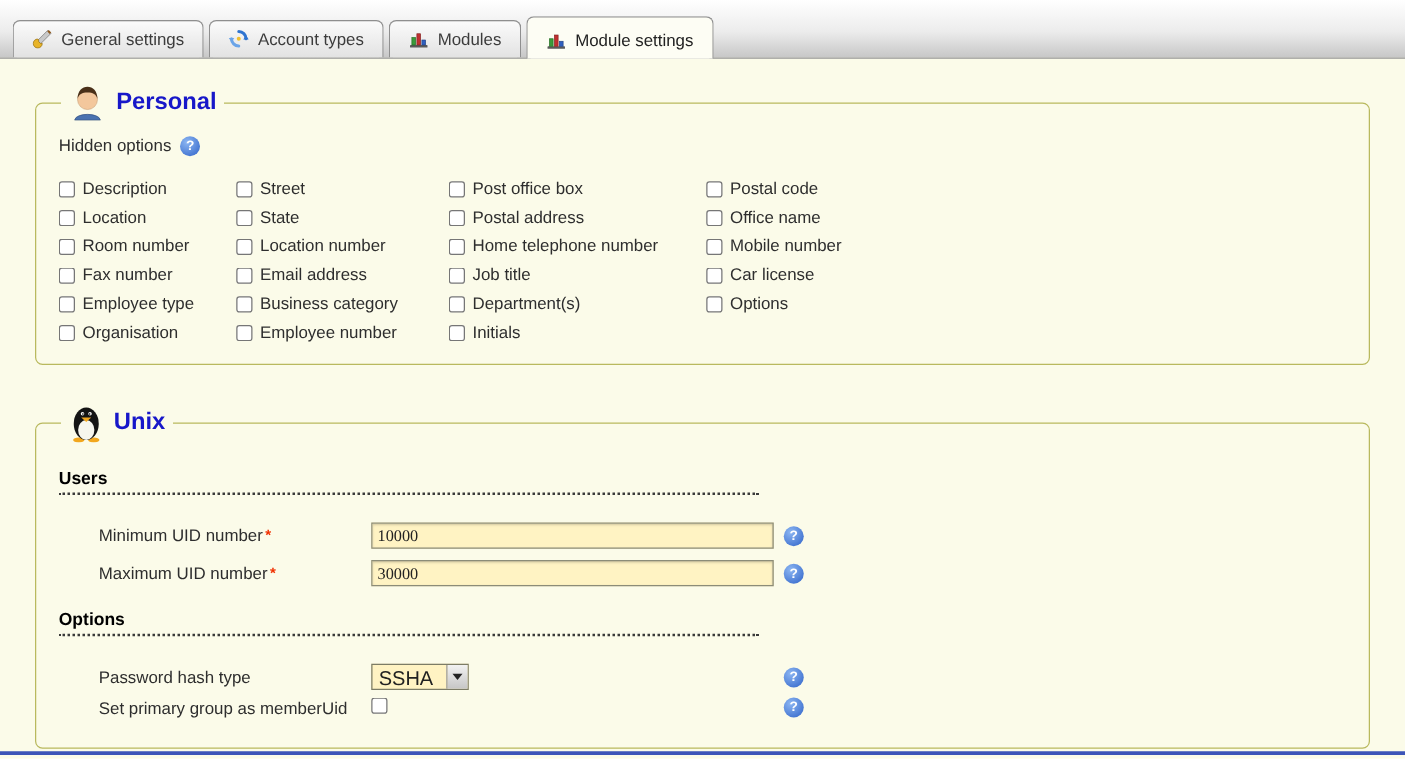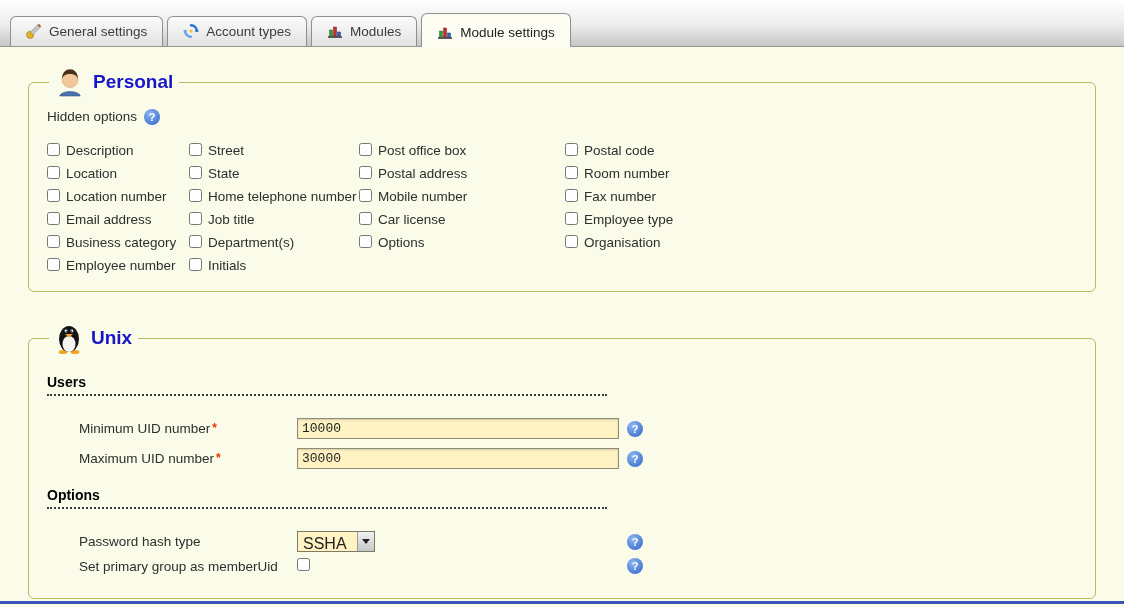--- a/index.html
+++ b/index.html
@@ -78,21 +78,21 @@
   }
 
   .cb-grid {
     display: grid;
     grid-template-columns: 128px 156px 192px auto;
     column-gap: 14px;
     row-gap: 8px;
   }
   .cb-item {
     display: flex;
-    align-items: flex-start;
+    align-items: flex-end;
     gap: 6px;
     font-size: 13.5px;
     color: #2e2e2e;
     white-space: nowrap;
   }
   .cb-item input { width: 13px; height: 13px; margin: 0; }
 
   .subheading {
     width: 560px;
     font-weight: bold;
@@ -112,21 +112,21 @@
     color: #2e2e2e;
     margin-left: 32px;
   }
   .frow.opt { margin-bottom: 6px; }
   .tinput {
     width: 322px;
     height: 21px;
     background: #fff3c3;
     border: 1px solid #8c8c78;
     box-shadow: inset 0 1px 2px rgba(0,0,0,.18);
-    font-family: Liberation Mono, monospace;
+    font-family: Liberation Serif, serif;
     font-size: 13px;
     padding: 0 4px;
     color: #222;
   }
   .req {
     color: #f03000;
     font-size: 12px;
     vertical-align: top;
     font-weight: bold;
     margin-left: 2px;
@@ -271,20 +271,24 @@
           <label class="cb-item">
             <input type="checkbox" style="">
             <span>State</span>
           </label>
           <label class="cb-item">
             <input type="checkbox" style="">
             <span>Postal address</span>
           </label>
           <label class="cb-item">
             <input type="checkbox" style="">
+            <span>Office name</span>
+          </label>
+          <label class="cb-item">
+            <input type="checkbox" style="">
             <span>Room number</span>
           </label>
           <label class="cb-item">
             <input type="checkbox" style="">
             <span>Location number</span>
           </label>
           <label class="cb-item">
             <input type="checkbox" style="">
             <span>Home telephone number</span>
           </label>

